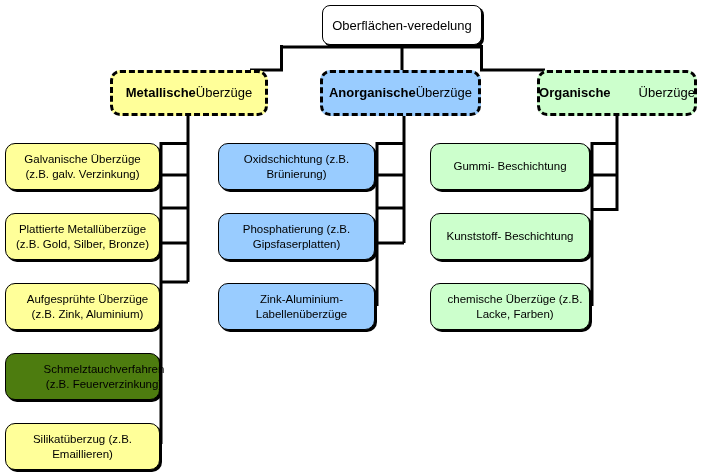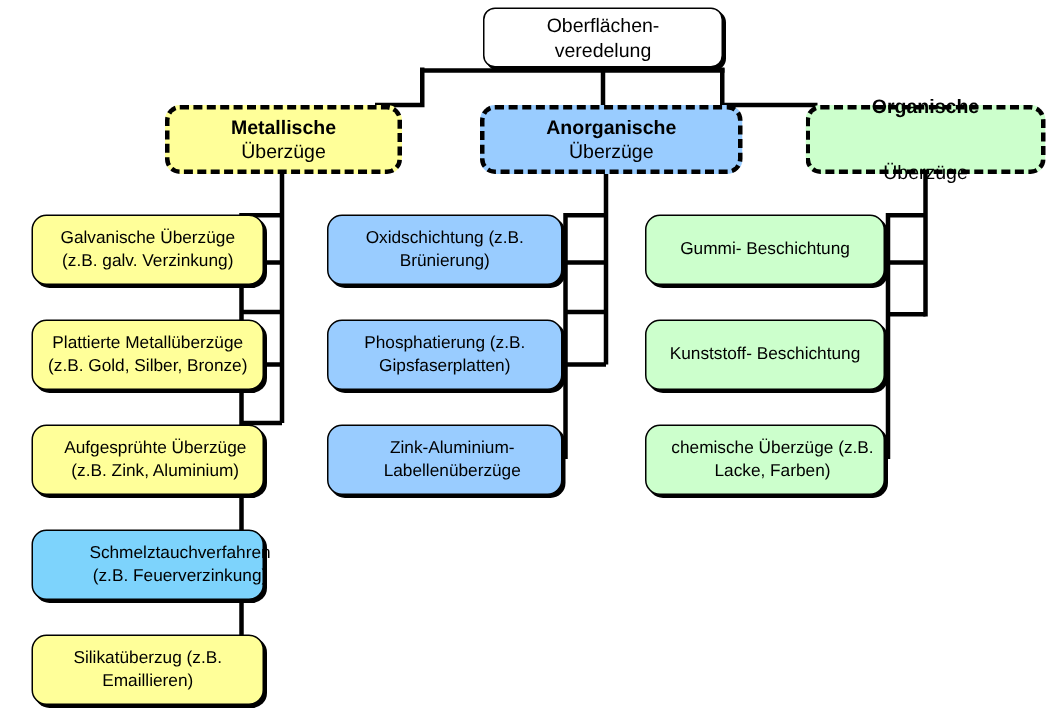--- a/index.html
+++ b/index.html
@@ -21,52 +21,51 @@
   .wires path {
     stroke: #000000;
     stroke-width: 3;
     fill: none;
   }
   .node {
     position: absolute;
     z-index: 1;
     box-sizing: border-box;
     display: flex;
-    flex-direction: column;
     align-items: center;
     justify-content: center;
     text-align: center;
     background: #ffffff;
   }
   .root {
     left: 322px; top: 5px; width: 160px; height: 40px;
     border: 1px solid #000;
     border-radius: 8px;
     box-shadow: 2px 2px 0 #000;
     font-size: 13px; line-height: 17px;
   }
   .header {
     top: 70px; height: 46px;
     border: 3px dashed #000;
     border-radius: 10px;
     font-size: 13px; line-height: 16px;
   }
   .header .hname { font-weight: bold; }
   .header-m { left: 110px; width: 158px; }
-  .header-a { left: 320px; width: 175px; }
+  .header-a { left: 320px; width: 161px; }
   .header-o { left: 537px; width: 160px; gap: 28px; }
   .leaf {
     height: 47px;
     border: 1px solid #000;
     border-radius: 10px;
     box-shadow: 2px 2px 0 #000;
     font-size: 11.5px; line-height: 15px;
     padding: 0 5px;
   }
-  .col-m { left: 5px;   width: 155px; margin-left: 16px; }
+  .col-m { left: 5px;   width: 155px; }
   .col-a { left: 218px; width: 157px; }
   .col-o { left: 430px; width: 160px; }
   .row1 { top: 143px; }
   .row2 { top: 213px; }
   .row3 { top: 283px; padding-left: 15px; }
   .row4 { top: 353px; }
   .row5 { top: 423px; text-align: center; }
 </style>
 </head>
 <body>
@@ -116,21 +115,21 @@
     <span>Überzüge</span>
   </div>
   <div class="node header header-o" style="background-color: rgb(204, 255, 204);">
     <span class="hname">Organische</span>
     <span>Überzüge</span>
   </div>
 
   <div class="node leaf col-m row1" style="background-color: rgb(255, 255, 153);">Galvanische Überzüge (z.B. galv. Verzinkung)</div>
   <div class="node leaf col-m row2" style="background-color: rgb(255, 255, 153);">Plattierte Metallüberzüge (z.B. Gold, Silber, Bronze)</div>
   <div class="node leaf col-m row3" style="background-color: rgb(255, 255, 153);">Aufgesprühte Überzüge (z.B. Zink, Aluminium)</div>
-  <div class="node leaf col-m row4" style="background-color: #7dd3fc; padding-left: 48px;">Schmelztauchverfahren (z.B. Feuerverzinkung)</div>
+  <div class="node leaf col-m row4" style="background-color: #4d7c0f; padding-left: 48px;">Schmelztauchverfahren (z.B. Feuerverzinkung)</div>
   <div class="node leaf col-m row5" style="background-color: rgb(255, 255, 153);">Silikatüberzug (z.B. Emaillieren)</div>
 
   <div class="node leaf col-a row2" style="background-color: rgb(153, 204, 255);">Phosphatierung (z.B. Gipsfaserplatten)</div>
   <div class="node leaf col-a row1" style="background-color: rgb(153, 204, 255);">Oxidschichtung (z.B. Brünierung)</div>
   <div class="node leaf col-o row1" style="background-color: rgb(204, 255, 204);">Gummi- Beschichtung</div>
 
   <div class="node leaf col-a row3" style="background-color: rgb(153, 204, 255);">Zink-Aluminium-Labellenüberzüge</div>
   <div class="node leaf col-o row2" style="background-color: rgb(204, 255, 204);">Kunststoff- Beschichtung</div>
   <div class="node leaf col-o row3" style="background-color: rgb(204, 255, 204);">chemische Überzüge (z.B. Lacke, Farben)</div>
 

